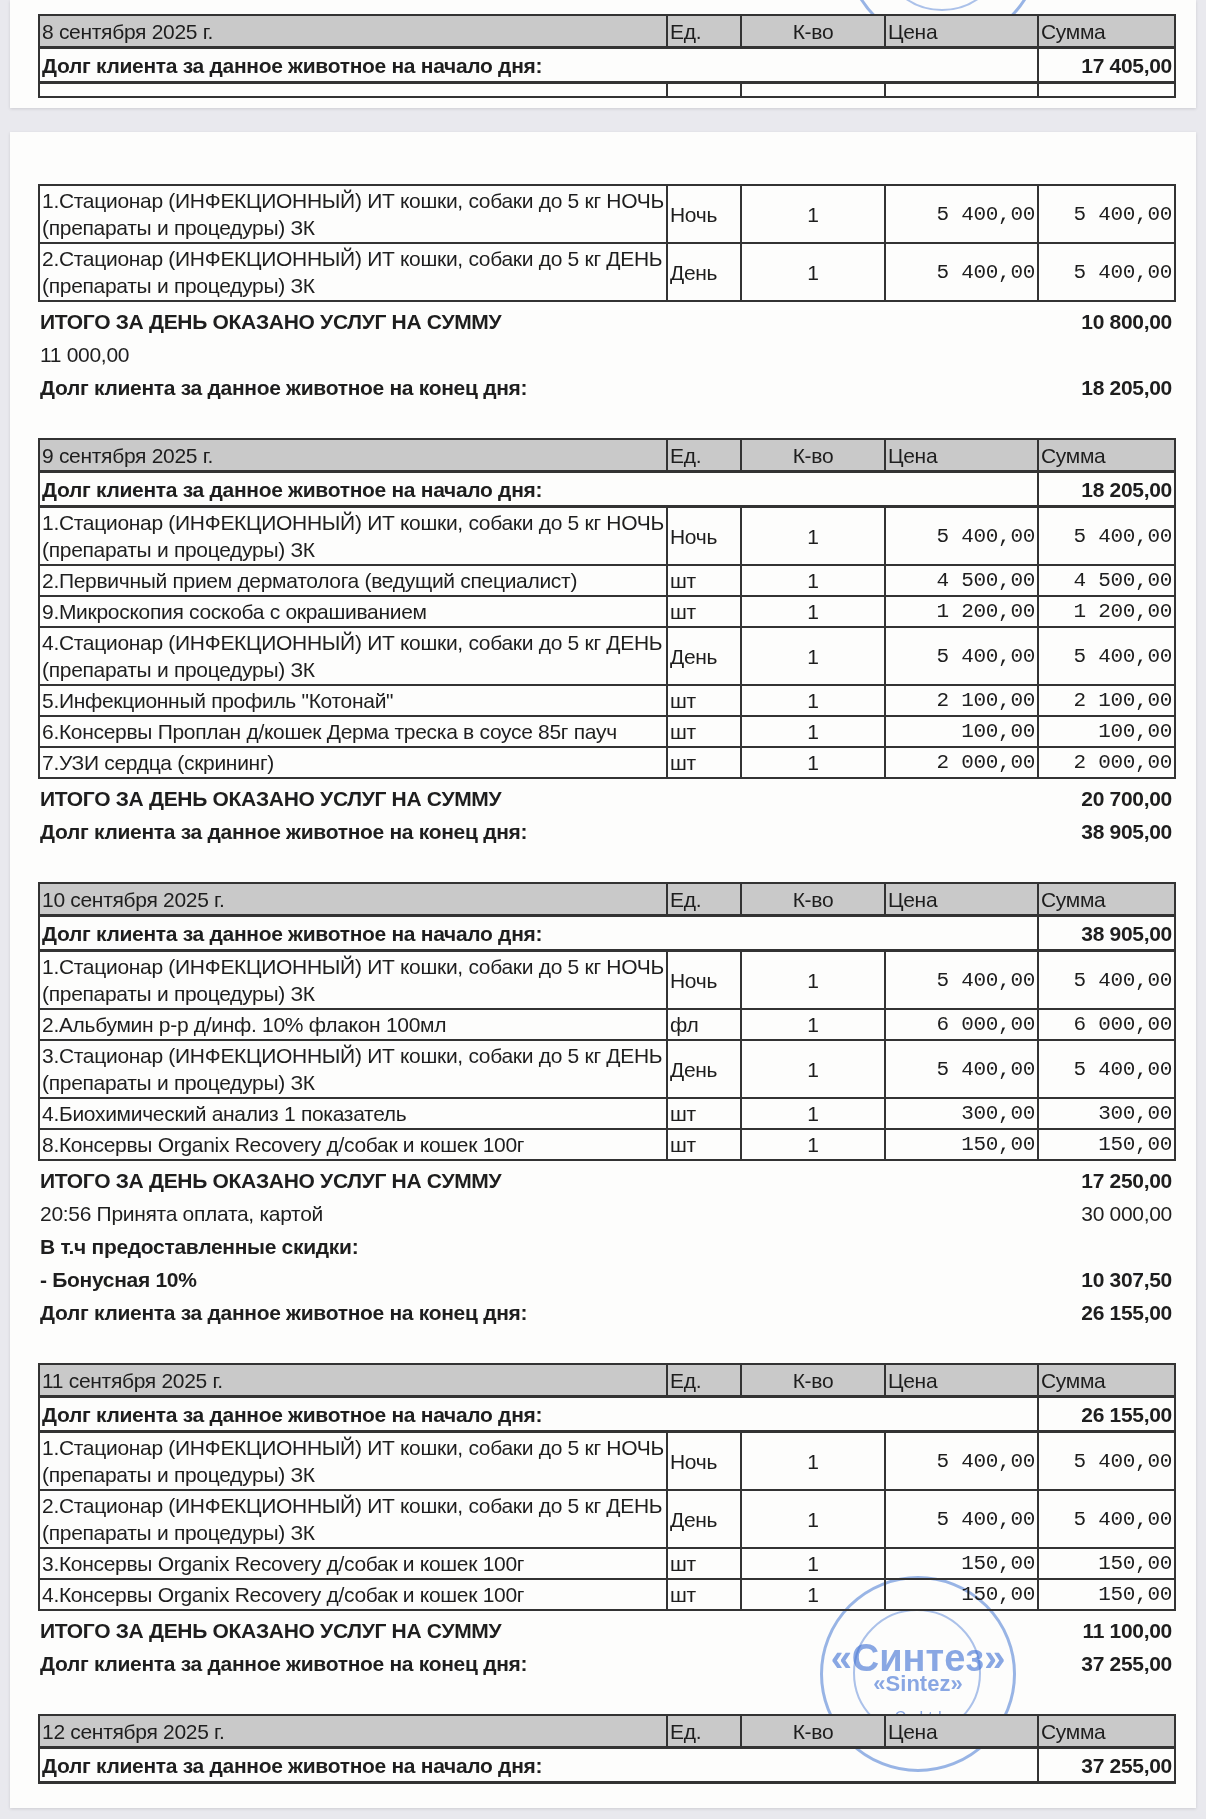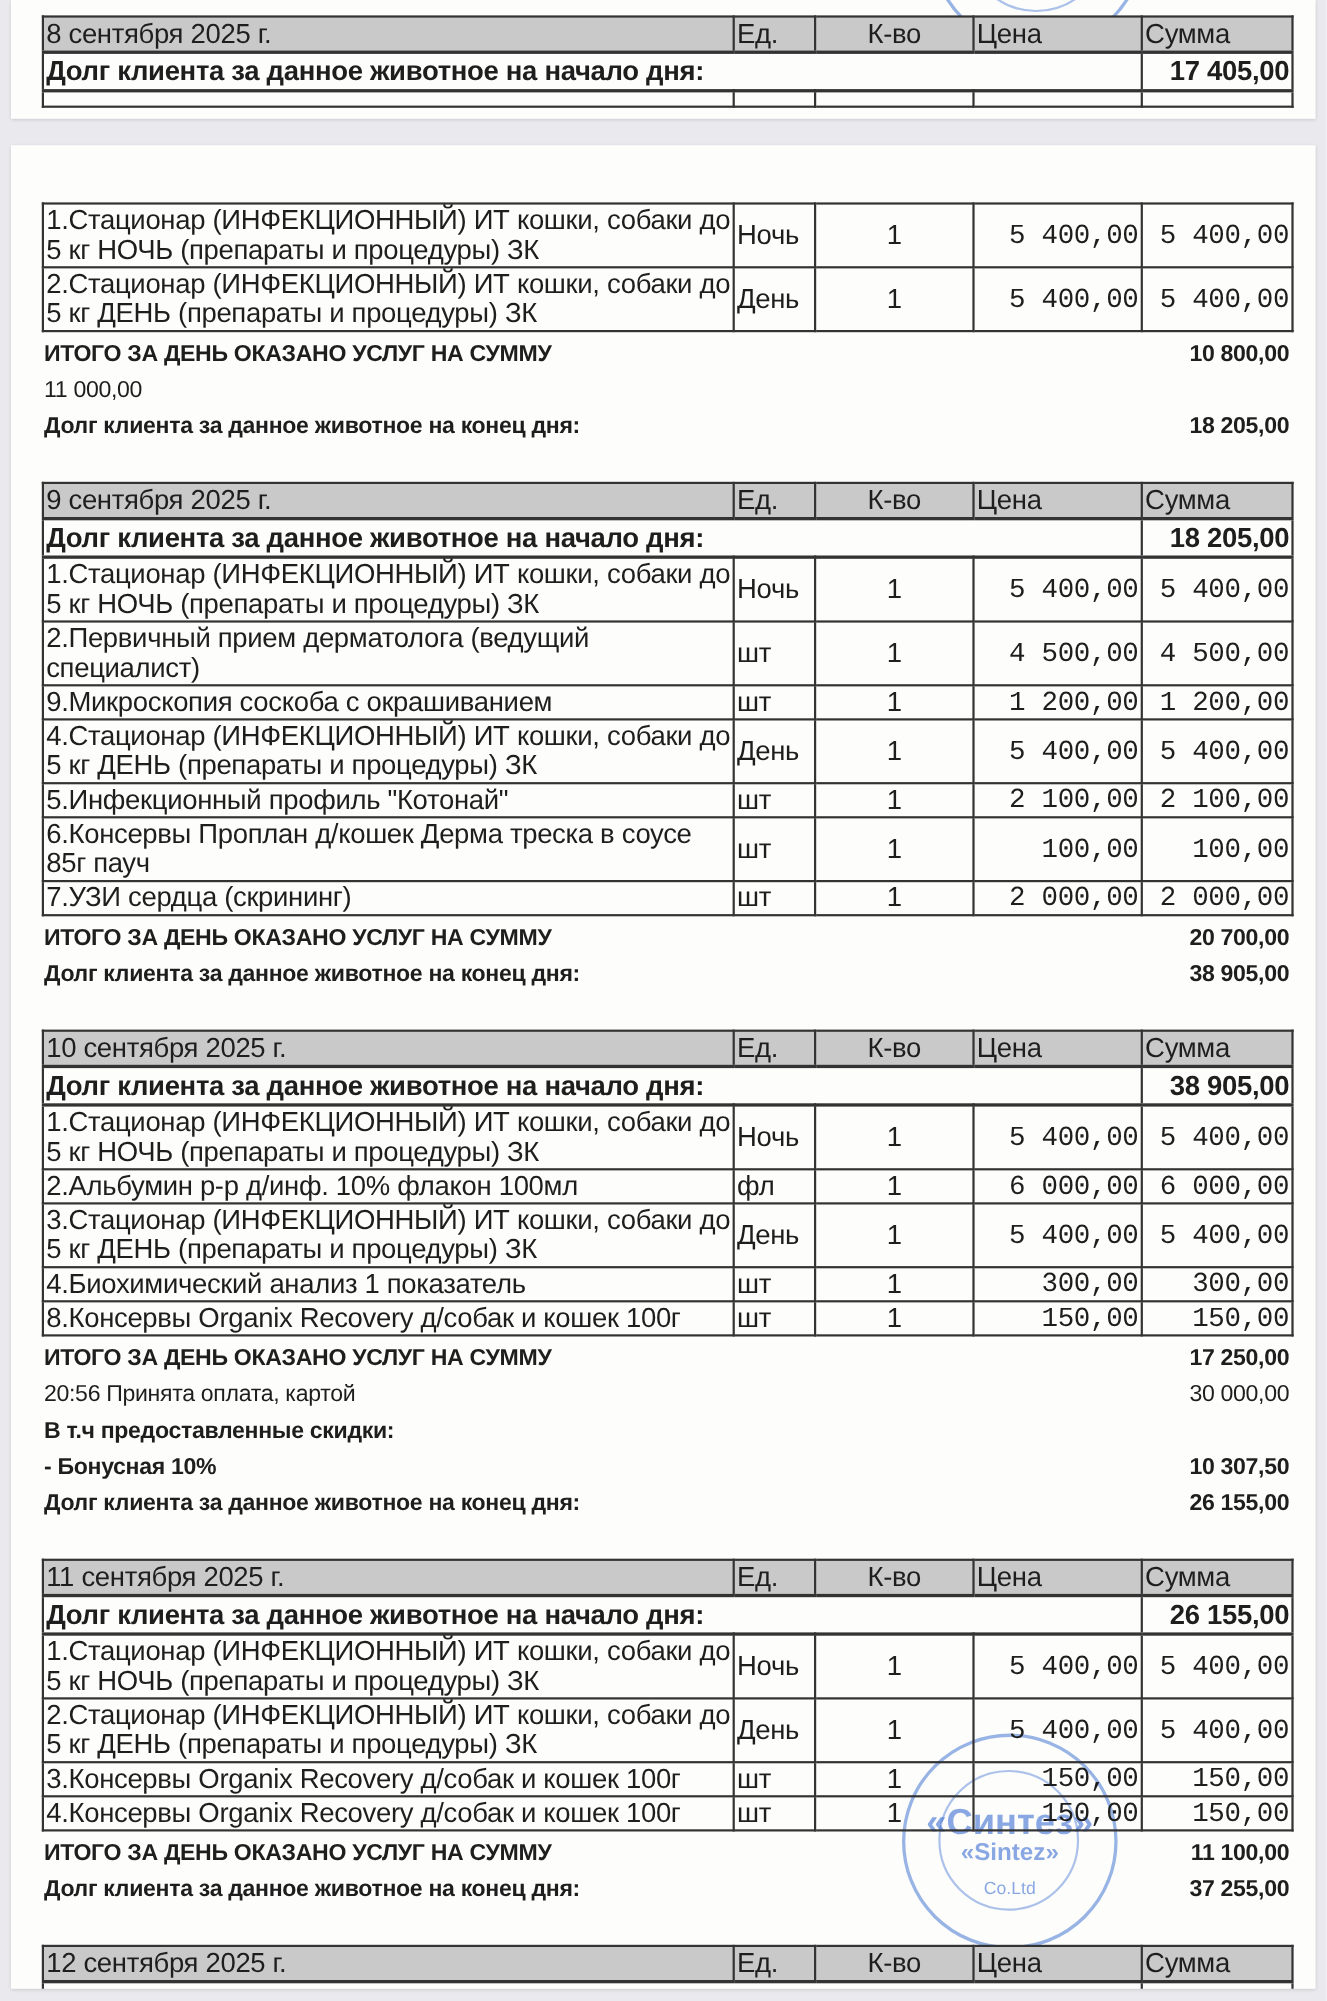--- a/index.html
+++ b/index.html
@@ -17,21 +17,21 @@
     overflow: hidden;
   }
   #page1 { top: 0; height: 108px; }
   #page2 { top: 132px; height: 1676px; }
   .content { position: absolute; left: 28px; width: 1136px; }
   #page1 .content { top: 14px; }
   #page2 .content { top: 52px; }
 
   table.day {
     border-collapse: collapse; width: 1136px; table-layout: fixed;
-    font-size: 25px; letter-spacing: -0.3px;
+    font-size: 21px; letter-spacing: -0.3px;
   }
   table.day col.c-name { width: 628px; }
   table.day col.c-unit { width: 74px; }
   table.day col.c-qty { width: 144px; }
   table.day col.c-price { width: 153px; }
   table.day col.c-sum { width: 137px; }
   table.day td { border: 2px solid #333; padding: 1px 2px; vertical-align: middle; line-height: 27px; }
   tr.hdr td { background: #c9c9c9; border-bottom: 3px solid #333; height: 28px; }
   tr.hdr td.qty { text-align: center; }
   tr.open td { font-weight: bold; height: 30px; border-bottom: 3px solid #333; }
@@ -49,21 +49,21 @@
   .stamp {
     position: absolute; width: 190px; height: 190px; border-radius: 50%;
     border: 3px solid rgba(70,120,210,0.55);
     color: rgba(60,110,210,0.6);
     text-align: center; pointer-events: none;
   }
   .stamp .inner {
     position: absolute; left: 30px; top: 30px; width: 124px; height: 124px;
     border-radius: 50%; border: 2px solid rgba(70,120,210,0.45);
   }
-  .stamp .s1 { position: absolute; top: 58px; width: 100%; font-size: 33px; font-weight: bold; }
+  .stamp .s1 { position: absolute; top: 58px; width: 100%; font-size: 38px; font-weight: bold; }
   .stamp .s2 { position: absolute; top: 92px; width: 100%; font-size: 22px; font-weight: bold; }
   .stamp .s3 { position: absolute; top: 130px; width: 100%; font-size: 16px; }
   #stamp-top { left: 835px; top: -150px; }
   #stamp-bottom { left: 810px; top: 1444px; }
 </style>
 </head>
 <body>
 
 <div class="page" id="page1">
   <div class="stamp" id="stamp-top">

